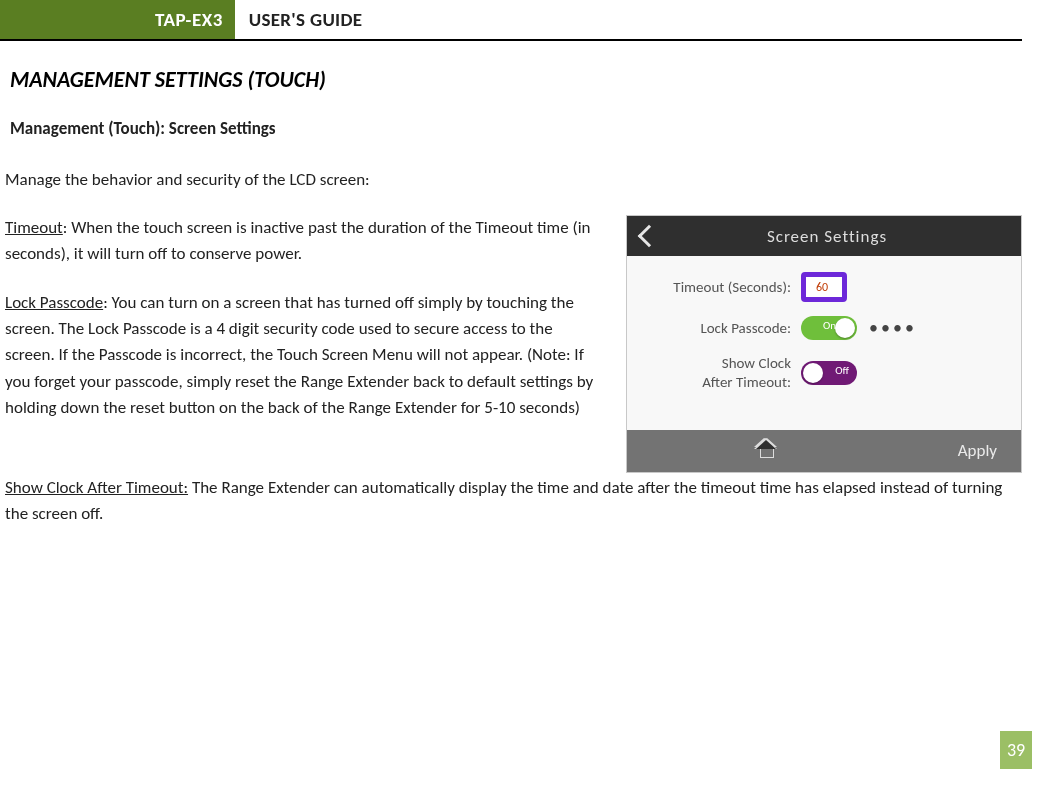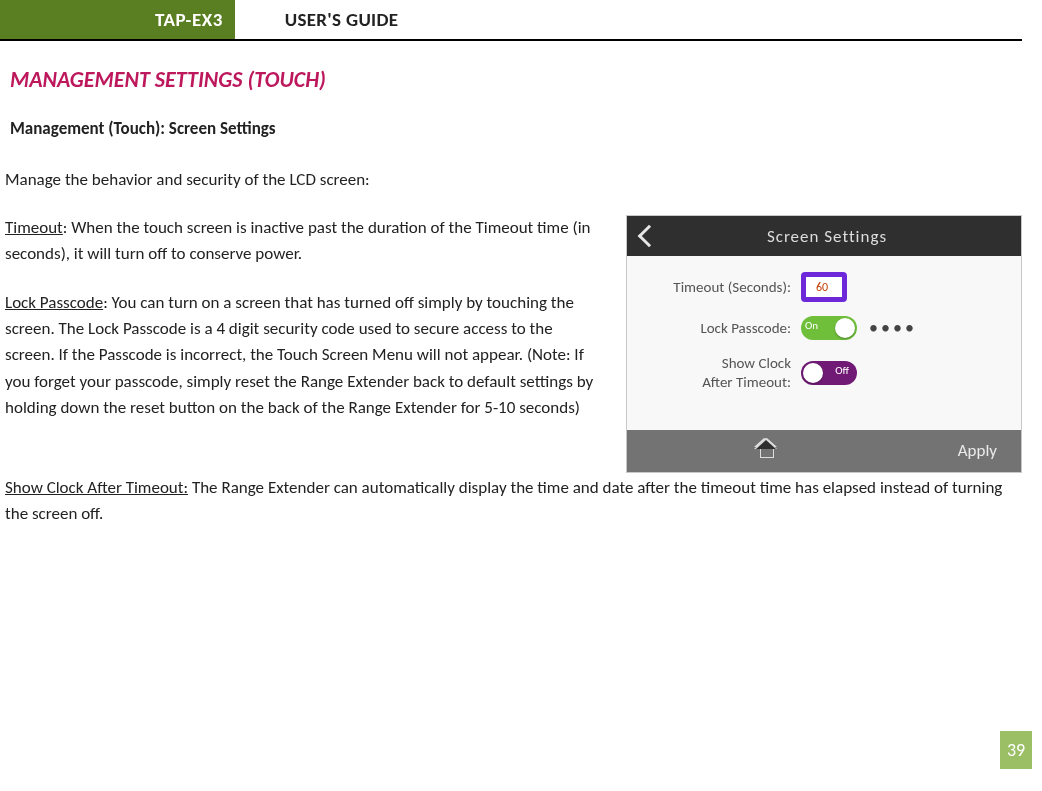--- a/index.html
+++ b/index.html
@@ -9,38 +9,37 @@
       height: 791px;
       position: relative;
       background: #fff;
       color: #222;
     }
     .header {
       display: flex;
       align-items: stretch;
       border-bottom: 2px solid #000;
       margin: 0 20px 25px 0;
-      gap: 36px;
     }
     .header-green {
       background: #5a7e22;
       color: #fff;
       font-weight: bold;
       font-size: 19px;
       padding: 8px 12px 8px 155px;
       letter-spacing: 0.5px;
     }
     .header-white {
       font-weight: bold;
       font-size: 19px;
       padding: 8px 14px;
       letter-spacing: 0.3px;
     }
     .section-title {
-      color: #be185d;
+      color: #000000;
       font-style: italic;
       font-weight: bold;
       font-size: 22px;
       margin: 0 0 25px 5px;
     }
     .subtitle {
       font-weight: bold;
       font-size: 17px;
       margin: 0 0 30px 5px;
     }
@@ -128,21 +127,21 @@
     .toggle .knob {
       position: absolute; top: 2px; width: 20px; height: 20px;
       background: #fff; border-radius: 50%;
       box-shadow: 0 1px 2px rgba(0,0,0,.3);
     }
     .toggle.on .knob { right: 2px; }
     .toggle.off .knob { left: 2px; }
     .toggle .txt {
       position: absolute; top: 3px; font-size: 11px; color: #fff;
     }
-    .toggle.on .txt { left: 4px; }
+    .toggle.on .txt { left: 22px; }
     .toggle.off .txt { right: 8px; }
     .dots { color: #444; letter-spacing: 3px; font-size: 18px; }
     .ss-bottom {
       background: #737373;
       color: #eaeaea;
       height: 42px;
       display: flex;
       align-items: center;
       justify-content: space-between;
       padding: 0 24px 0 130px;

